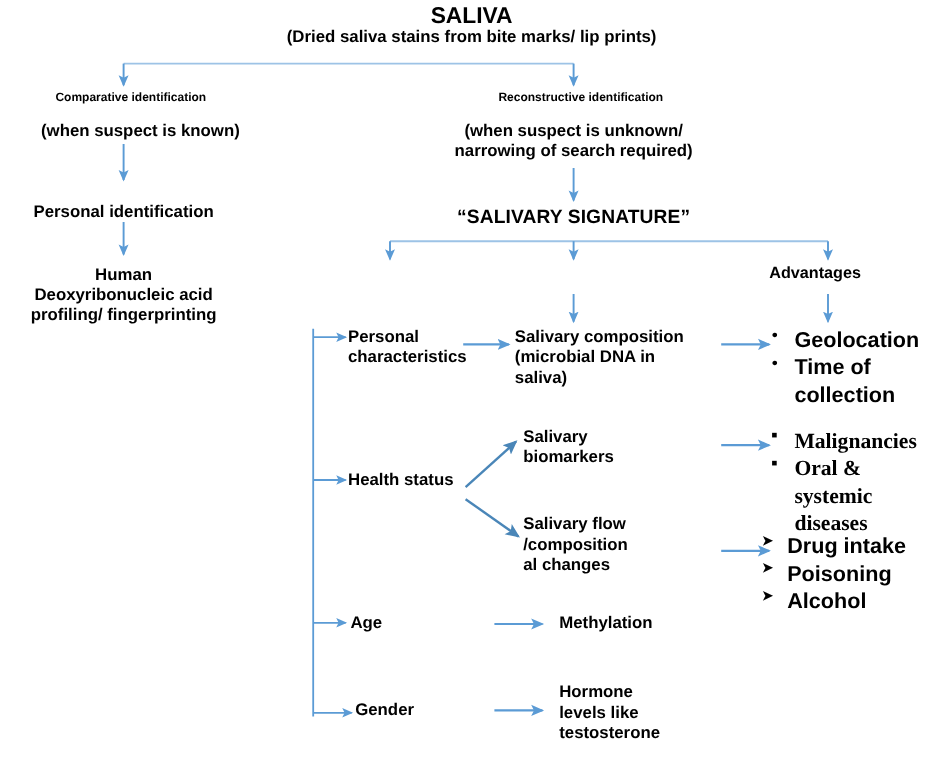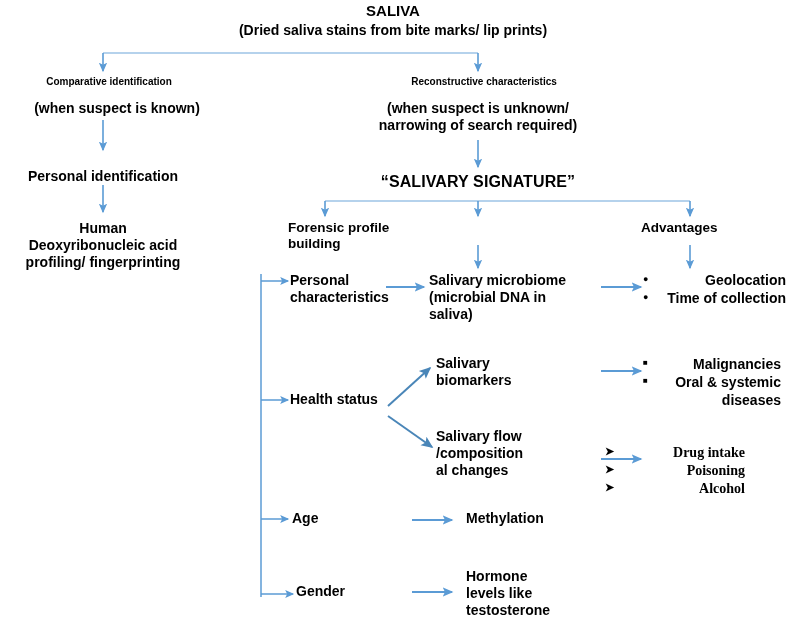--- a/index.html
+++ b/index.html
@@ -28,35 +28,34 @@
   }
   .node {
     position: absolute;
     font-weight: bold;
     line-height: 1.22;
     white-space: pre-line;
   }
   .ctr { text-align: center; }
   .lft { text-align: left; }
 
-  .t-title   { font-size: 15px; }
+  .t-title   { font-size: 19px; }
   .t-sub     { font-size: 14px; font-weight: bold; }
   .t-branch  { font-size: 10px; padding-left: 12px; }
   .t-mid     { font-size: 14px; }
   .t-sig     { font-size: 16px; letter-spacing: .1px; }
   .t-colhead { font-size: 13.5px; }
   .t-cell    { font-size: 14px; }
 
   ul.blist {
     list-style: none;
     margin: 0; padding: 0;
     font-weight: bold;
-    font-size: 14px;
+    font-size: 18px;
     line-height: 1.28;
-    text-align: right;
   }
   ul.blist li {
     position: relative;
     padding-left: 21px;
     white-space: pre-line;
   }
   ul.blist li::before {
     position: absolute;
     left: 0; top: 0;
     font-size: 13px;
@@ -145,61 +144,59 @@
   <div class="node ctr t-branch" style="left:0px; top:76px; width:206px;">Comparative identification</div>
 
   <div class="node ctr t-mid" style="left:0px; top:100px; width:206px;padding-left:28px;">(when suspect is known)</div>
 
   <div class="node ctr t-mid" style="left:0px; top:168px; width:206px;">Personal identification</div>
 
   <div class="node ctr t-mid" style="left:0px; top:220px; width:206px;">Human
 Deoxyribonucleic acid
 profiling/ fingerprinting</div>
 
-  <div class="node ctr t-branch" style="left:358px; top:76px; width:240px;">Reconstructive characteristics</div>
+  <div class="node ctr t-branch" style="left:358px; top:76px; width:240px;">Reconstructive identification</div>
 
   <div class="node ctr t-mid" style="left:348px; top:100px; width:260px;">(when suspect is unknown/
 narrowing of search required)</div>
 
   <div class="node ctr t-sig" style="left:348px; top:172px; width:260px;">“SALIVARY SIGNATURE”</div>
 
-  <div class="node lft t-colhead" style="left:288px; top:220px; width:120px;">Forensic profile
-building</div>
 
 
   <div class="node lft t-colhead" style="left:641px; top:220px; width:130px;">Advantages</div>
 
   <div class="node lft t-cell" style="left:290px; top:272px; width:110px;">Personal
 characteristics</div>
 
-  <div class="node lft t-cell" style="left:429px; top:272px; width:165px;">Salivary microbiome
+  <div class="node lft t-cell" style="left:429px; top:272px; width:165px;">Salivary composition
 (microbial DNA in
 saliva)</div>
 
   <ul class="blist dot" style="position:absolute; left:641px; top:272px; width:145px;">
     <li>Geolocation</li>
     <li>Time of collection</li>
   </ul>
 
   <div class="node lft t-cell" style="left:290px; top:391px; width:110px;">Health status</div>
 
   <div class="node lft t-cell" style="left:436px; top:355px; width:150px;">Salivary
 biomarkers</div>
 
-  <ul class="blist sq" style="position:absolute; left:641px; top:356px; width:140px;">
+  <ul class="blist sq" style="position:absolute; left:641px; top:356px; width:140px;font-family:Liberation Serif, serif;">
     <li>Malignancies</li>
     <li>Oral &amp; systemic
 diseases</li>
   </ul>
 
   <div class="node lft t-cell" style="left:436px; top:428px; width:150px;">Salivary flow
 /composition
 al changes</div>
 
-  <ul class="blist arw" style="position:absolute; left:605px; top:444px; width:140px;font-family:Liberation Serif, serif;">
+  <ul class="blist arw" style="position:absolute; left:635px; top:444px; width:140px;">
     <li>Drug intake</li>
     <li>Poisoning</li>
     <li>Alcohol</li>
   </ul>
 
   <div class="node lft t-cell" style="left:292px; top:510px; width:100px;">Age</div>
 
   <div class="node lft t-cell" style="left:466px; top:510px; width:150px;">Methylation</div>
 
   <div class="node lft t-cell" style="left:296px; top:583px; width:100px;">Gender</div>

